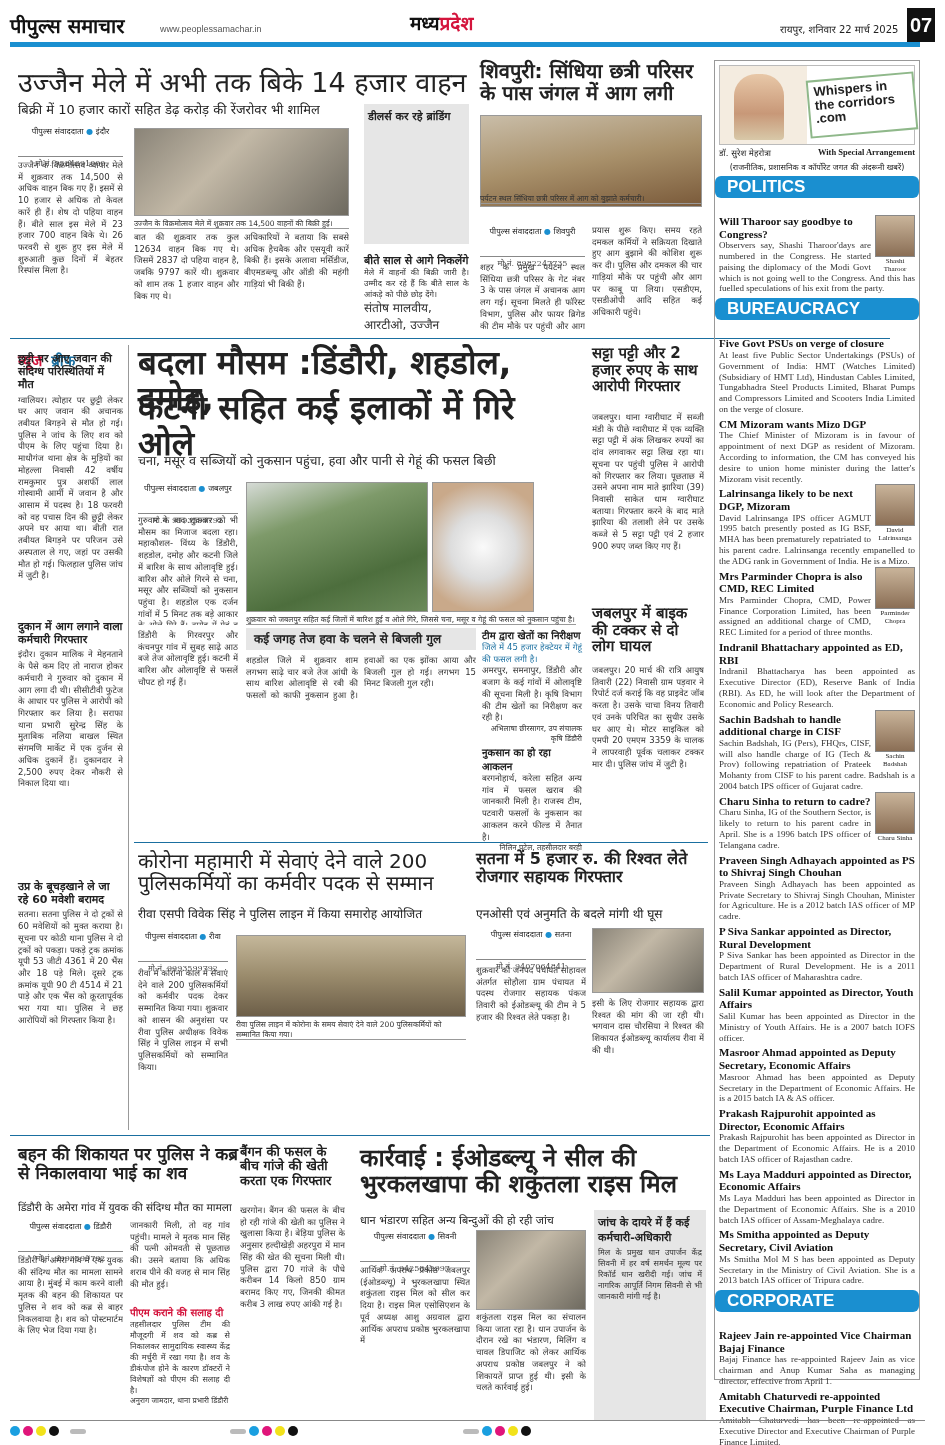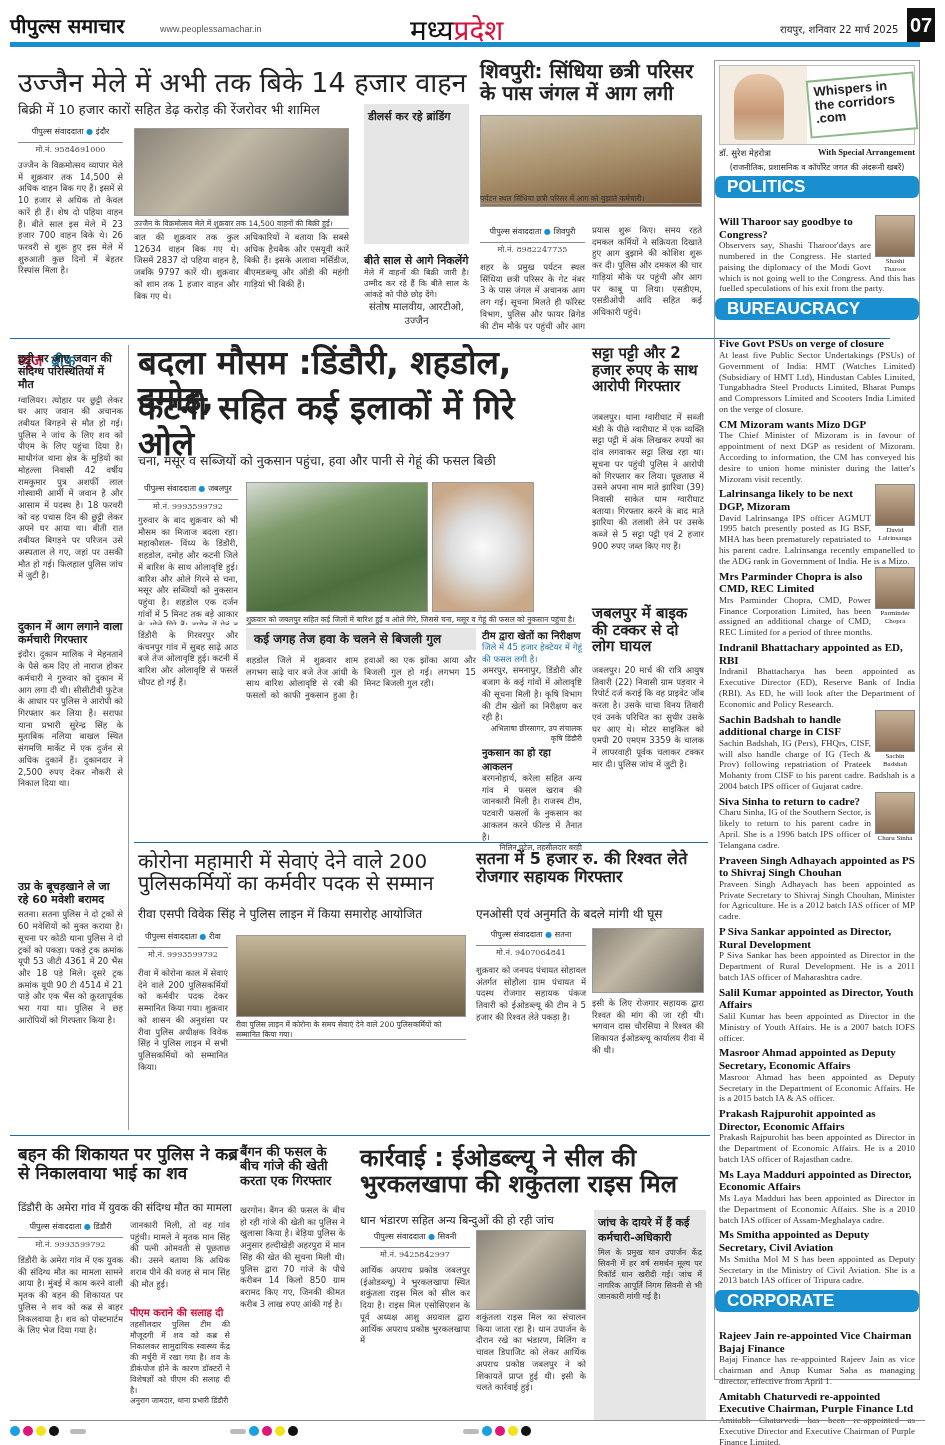--- a/index.html
+++ b/index.html
@@ -1,29 +1,29 @@
 <!DOCTYPE html>
 <html><head>
 <meta charset="utf-8">
 <style>
 *{box-sizing:border-box;margin:0;padding:0}
 body{width:945px;height:1445px;background:#fff;font-family:"DejaVu Serif",serif;color:#222;position:relative;overflow:hidden}
 .abs{position:absolute}
 .masthead{left:10px;top:8px;width:925px;height:38px}
 .logo{left:0;top:4px;font-family:"DejaVu Sans",sans-serif;font-size:20px;font-weight:bold;color:#111}
 .url{left:150px;top:16px;font-size:9px;color:#555;font-family:"Liberation Sans",sans-serif}
-.section{left:400px;top:2px;font-size:28px;font-weight:normal;font-family:"DejaVu Sans",sans-serif}
+.section{left:400px;top:2px;font-size:19px;font-weight:bold;font-family:"DejaVu Sans",sans-serif}
 .section .a{color:#111}.section .b{color:#d4143c}
 .dateline{left:770px;top:14px;font-size:10px;font-family:"DejaVu Sans",sans-serif}
 .pageno{right:0;top:0;width:28px;height:34px;background:#111;color:#fff;font-size:20px;font-weight:bold;text-align:center;line-height:34px;font-family:"Liberation Sans",sans-serif}
 .rule{left:10px;top:42px;width:910px;height:5px;background:#1a8fd0}
 .hl{font-family:"DejaVu Sans",sans-serif;color:#222;line-height:1.1}
 .sub{font-family:"DejaVu Sans",sans-serif;color:#222}
 .body{font-size:8.5px;line-height:1.38;color:#333;font-family:"DejaVu Sans",sans-serif;text-align:justify}
-.byline{font-size:8px;font-family:"DejaVu Sans",sans-serif;border-bottom:1px solid #888;padding-bottom:6px;text-align:center}
+.byline{font-size:8px;font-family:"DejaVu Sans",sans-serif;border-bottom:1px solid #888;padding-bottom:20px;text-align:center}
 .byline .bul{color:#1a8fd0}
 .mono{font-size:8px;text-align:center;color:#444;font-family:"DejaVu Serif",serif}
 .photo{background:linear-gradient(135deg,#8a8478,#c2b8a6 40%,#6e6a60);border:1px solid #999}
 .photo.field{background:linear-gradient(160deg,#d6dbd6,#7e9a6a 30%,#4d6e3d 70%,#6b8a5a)}
 .photo.hail{background:radial-gradient(circle at 50% 50%,#fafafa,#ddd 40%,#c9a98a 80%)}
 .photo.forest{background:linear-gradient(170deg,#c9bda8,#a8906a 50%,#7a5a3a)}
 .photo.police{background:linear-gradient(180deg,#c4b79a,#9a8b6c 50%,#6c5e48)}
 .caption{font-size:7.5px;font-family:"DejaVu Sans",sans-serif;color:#333;border-bottom:1px solid #999}
 .box{background:#e6e6e6;padding:4px}
 .sidebar{left:714px;top:60px;width:206px;height:1320px;border:1px solid #999;padding:4px}
@@ -62,21 +62,21 @@
 <div class="abs photo" style="left:134px;top:128px;width:215px;height:88px"></div>
 <div class="abs caption" style="left:134px;top:218px;width:215px">उज्जैन के विक्रमोत्सव मेले में शुक्रवार तक 14,500 वाहनों की बिक्री हुई।</div>
 <div class="abs body" style="left:134px;top:232px;width:105px;height:100px;overflow:hidden">बात की शुक्रवार तक कुल 12634 वाहन बिक गए थे। जिसमें 2837 दो पहिया वाहन है, जबकि 9797 कारें थी। शुक्रवार को शाम तक 1 हजार वाहन और बिक गए थे।</div>
 <div class="abs body" style="left:244px;top:232px;width:105px;height:100px;overflow:hidden">अधिकारियों ने बताया कि सबसे अधिक हैचबैक और एसयूवी कारें बिकी हैं। इसके अलावा मर्सिडीज, बीएमडब्ल्यू और ऑडी की महंगी गाड़ियां भी बिकी हैं।</div>
 <div class="abs box" style="left:364px;top:104px;width:105px;height:140px">
   <div class="sub" style="font-size:11px;font-weight:bold;margin-bottom:3px">डीलर्स कर रहे ब्रांडिंग</div>
 </div>
 <div class="abs" style="left:364px;top:252px;width:105px">
   <div class="sub" style="font-size:11px;font-weight:bold">बीते साल से आगे निकलेंगे</div>
   <div class="body" style="font-size:8px">मेले में वाहनों की बिक्री जारी है। उम्मीद कर रहे हैं कि बीते साल के आंकड़े को पीछे छोड़ देंगे।</div>
-  <div class="body" style="font-size:10px;text-align:center">संतोष मालवीय, आरटीओ, उज्जैन</div>
+  <div class="body" style="font-size:12px;text-align:left">संतोष मालवीय, आरटीओ, उज्जैन</div>
 </div>
 
 <div class="abs hl" style="left:480px;top:60px;width:222px;font-size:20px;font-weight:bold">शिवपुरी: सिंधिया छत्री परिसर के पास जंगल में आग लगी</div>
 <div class="abs photo forest" style="left:480px;top:115px;width:222px;height:92px"></div>
 <div class="abs caption" style="left:480px;top:193px;width:222px">पर्यटन स्थल सिंधिया छत्री परिसर में आग को बुझाते कर्मचारी।</div>
 <div class="abs" style="left:480px;top:225px;width:105px">
   <div class="byline"><span>पीपुल्स संवाददाता</span> <span class="bul">●</span> <span>शिवपुरी</span></div>
   <div class="mono">मो.नं. 8982247735</div>
 </div>
 <div class="abs body" style="left:480px;top:262px;width:105px;height:70px;overflow:hidden">शहर के प्रमुख पर्यटन स्थल सिंधिया छत्री परिसर के गेट नंबर 3 के पास जंगल में अचानक आग लग गई। सूचना मिलते ही फॉरेस्ट विभाग, पुलिस और फायर ब्रिगेड की टीम मौके पर पहुंची और आग पर काबू पाने के</div>
@@ -214,21 +214,21 @@
   <div class="sb-p">David Lalrinsanga IPS officer AGMUT 1995 batch presently posted as IG BSF, MHA has been prematurely repatriated to his parent cadre. Lalrinsanga recently empanelled to the ADG rank in Government of India. He is a Mizo.</div>
   <div class="sb-pic"><div class="p"></div><span>Parminder Chopra</span></div>
   <div class="sb-h">Mrs Parminder Chopra is also CMD, REC Limited</div>
   <div class="sb-p">Mrs Parminder Chopra, CMD, Power Finance Corporation Limited, has been assigned an additional charge of CMD, REC Limited for a period of three months.</div>
   <div class="sb-h" style="clear:both">Indranil Bhattachary appointed as ED, RBI</div>
   <div class="sb-p">Indranil Bhattacharya has been appointed as Executive Director (ED), Reserve Bank of India (RBI). As ED, he will look after the Department of Economic and Policy Research.</div>
   <div class="sb-pic"><div class="p"></div><span>Sachin Badshah</span></div>
   <div class="sb-h">Sachin Badshah to handle additional charge in CISF</div>
   <div class="sb-p">Sachin Badshah, IG (Pers), FHQrs, CISF, will also handle charge of IG (Tech &amp; Prov) following repatriation of Prateek Mohanty from CISF to his parent cadre. Badshah is a 2004 batch IPS officer of Gujarat cadre.</div>
   <div class="sb-pic"><div class="p"></div><span>Charu Sinha</span></div>
-  <div class="sb-h">Siva Sinha to return to cadre?</div>
+  <div class="sb-h">Charu Sinha to return to cadre?</div>
   <div class="sb-p">Charu Sinha, IG of the Southern Sector, is likely to return to his parent cadre in April. She is a 1996 batch IPS officer of Telangana cadre.</div>
   <div class="sb-h" style="clear:both">Praveen Singh Adhayach appointed as PS to Shivraj Singh Chouhan</div>
   <div class="sb-p">Praveen Singh Adhayach has been appointed as Private Secretary to Shivraj Singh Chouhan, Minister for Agriculture. He is a 2012 batch IAS officer of MP cadre.</div>
   <div class="sb-h">P Siva Sankar appointed as Director, Rural Development</div>
   <div class="sb-p">P Siva Sankar has been appointed as Director in the Department of Rural Development. He is a 2011 batch IAS officer of Maharashtra cadre.</div>
   <div class="sb-h">Salil Kumar appointed as Director, Youth Affairs</div>
   <div class="sb-p">Salil Kumar has been appointed as Director in the Ministry of Youth Affairs. He is a 2007 batch IOFS officer.</div>
   <div class="sb-h">Masroor Ahmad appointed as Deputy Secretary, Economic Affairs</div>
   <div class="sb-p">Masroor Ahmad has been appointed as Deputy Secretary in the Department of Economic Affairs. He is a 2015 batch IA &amp; AS officer.</div>
   <div class="sb-h">Prakash Rajpurohit appointed as Director, Economic Affairs</div>

